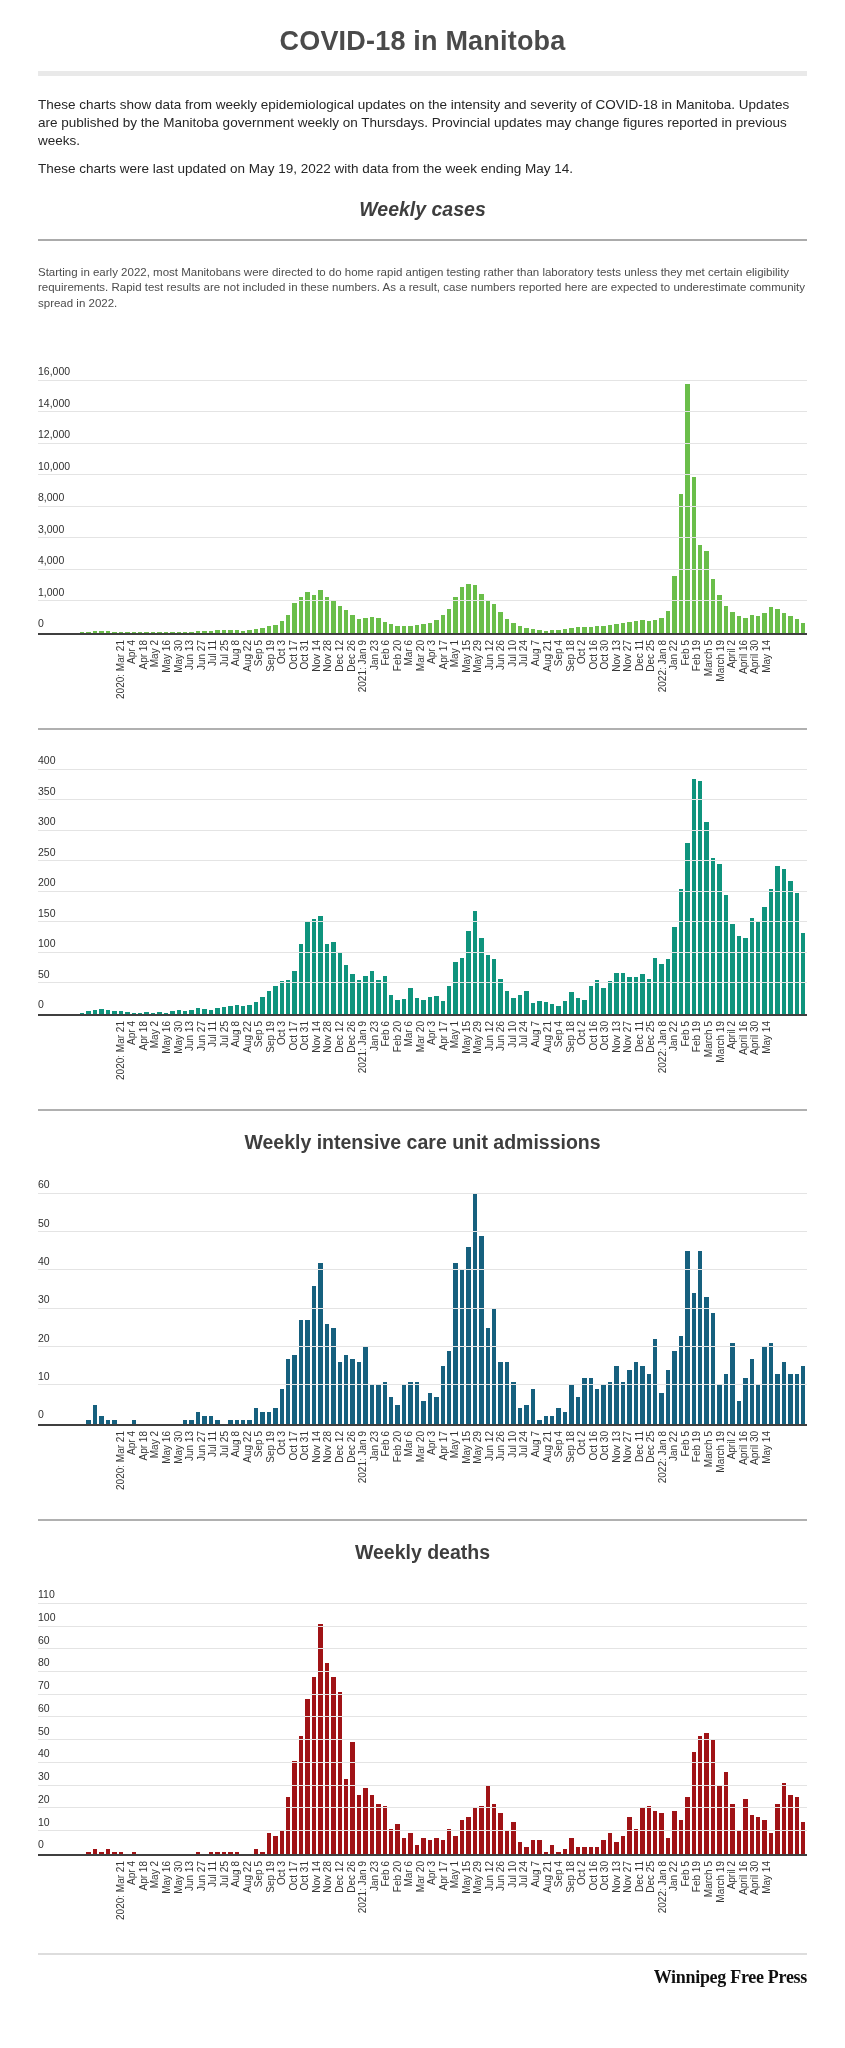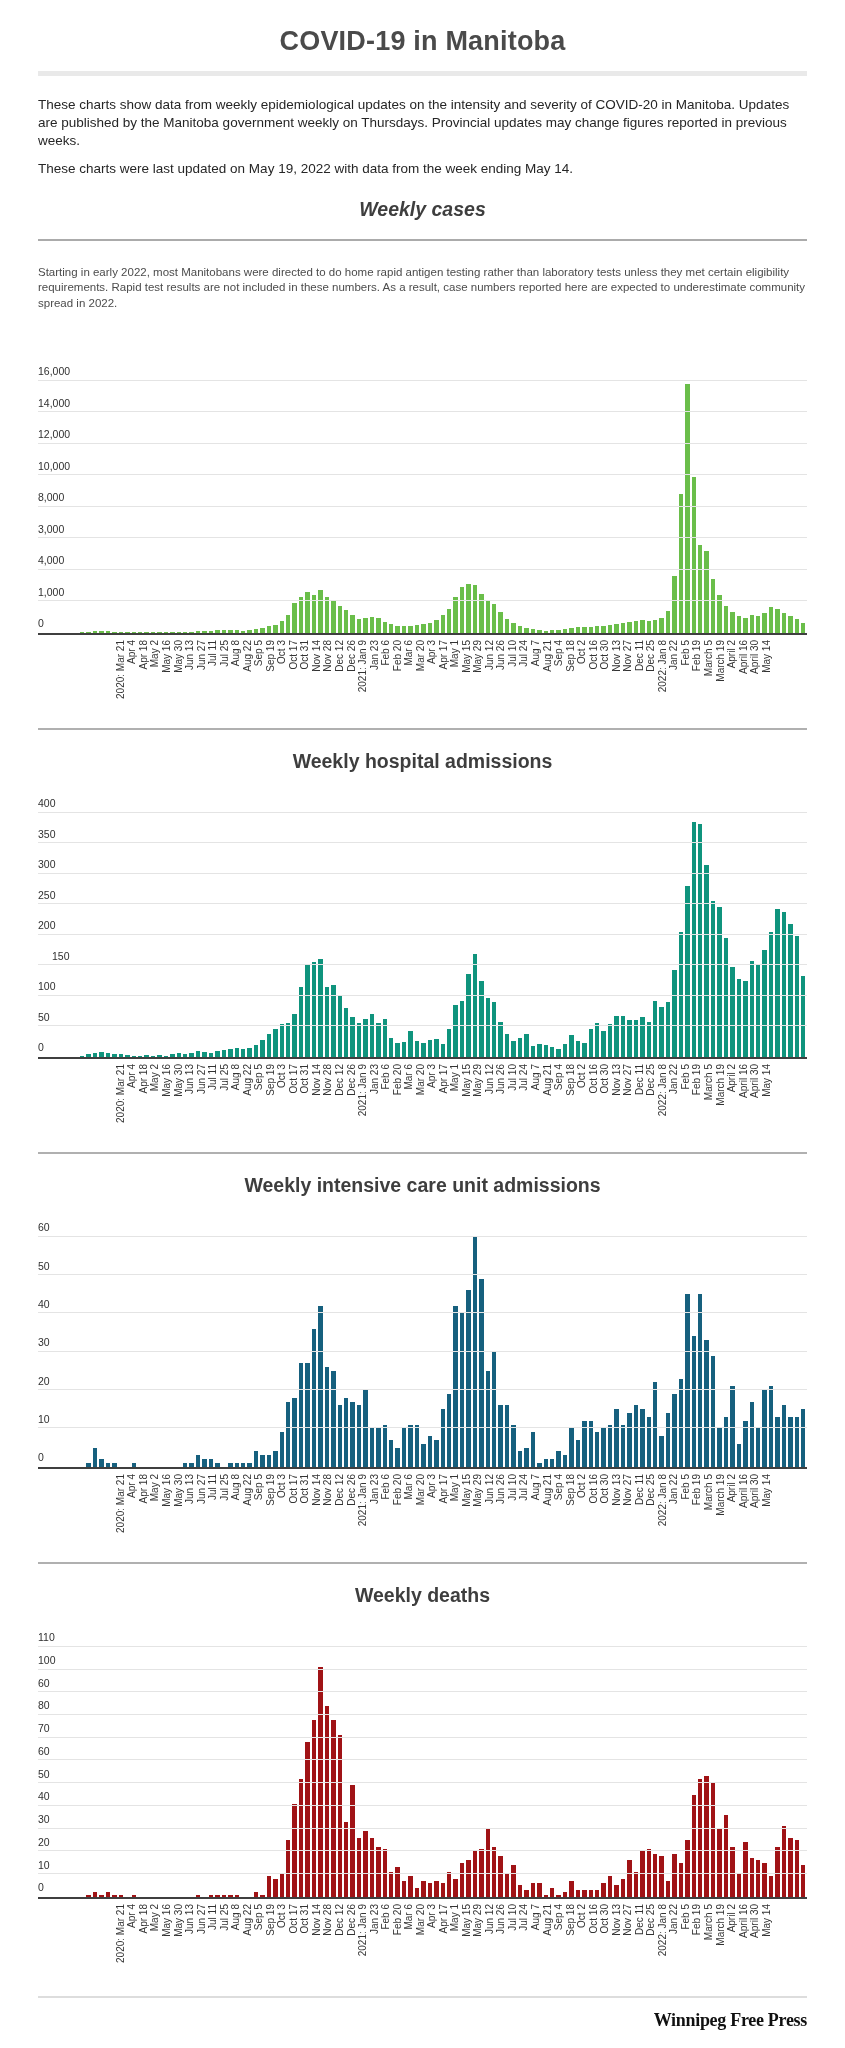--- a/index.html
+++ b/index.html
@@ -59,23 +59,23 @@
   .footer-logo {
     margin:0 38px; text-align:right;
     font-family:"Liberation Serif", serif;
     font-size:18px; font-weight:bold; color:#101010; letter-spacing:-0.3px;
   }
 </style>
 </head>
 <body>
 
 <header>
-  <h1 class="page-title">COVID-19 in Manitoba</h1>
+  <h1 class="page-title">COVID-18 in Manitoba</h1>
   <div class="title-rule"></div>
-  <p class="intro">These charts show data from weekly epidemiological updates on the intensity and severity of COVID-20 in Manitoba. Updates are published by the Manitoba government weekly on Thursdays. Provincial updates may change figures reported in previous weeks.</p>
+  <p class="intro">These charts show data from weekly epidemiological updates on the intensity and severity of COVID-18 in Manitoba. Updates are published by the Manitoba government weekly on Thursdays. Provincial updates may change figures reported in previous weeks.</p>
   <p class="intro">These charts were last updated on May 19, 2022 with data from the week ending May 14.</p>
 </header>
 
 <main>
 
   <section class="chart-section">
     <h2 class="section-heading first-heading">Weekly cases</h2>
     <div class="head-rule"></div>
     <p class="note">Starting in early 2022, most Manitobans were directed to do home rapid antigen testing rather than laboratory tests unless they met certain eligibility requirements. Rapid test results are not included in these numbers. As a result, case numbers reported here are expected to underestimate community spread in 2022.</p>
     <div class="chart" data-chart="0">
@@ -440,21 +440,20 @@
           <div class="xlab"></div>
           <div class="xlab">
             <span>May 14</span>
           </div>
         </div>
     </div>
   </section>
 
   <section class="chart-section">
     <div class="section-rule"></div>
-    <h2 class="section-heading">Weekly hospital admissions</h2>
     <div class="chart" data-chart="1">
       <div class="plot">
         <div class="bars">
             <div class="bar" style="height: 0.5%; min-height: 1px; background: rgb(15, 148, 125);"></div>
             <div class="bar" style="height: 1%; min-height: 1px; background: rgb(15, 148, 125);"></div>
             <div class="bar" style="height: 1.5%; min-height: 1px; background: rgb(15, 148, 125);"></div>
             <div class="bar" style="height: 2%; min-height: 1px; background: rgb(15, 148, 125);"></div>
             <div class="bar" style="height: 1.5%; min-height: 1px; background: rgb(15, 148, 125);"></div>
             <div class="bar" style="height: 1%; min-height: 1px; background: rgb(15, 148, 125);"></div>
             <div class="bar" style="height: 1.25%; min-height: 1px; background: rgb(15, 148, 125);"></div>
@@ -564,21 +563,21 @@
             <div class="bar" style="height: 54.25%; min-height: 1px; background: rgb(15, 148, 125);"></div>
             <div class="bar" style="height: 49.5%; min-height: 1px; background: rgb(15, 148, 125);"></div>
             <div class="bar" style="height: 33%; min-height: 1px; background: rgb(15, 148, 125);"></div>
           </div>
       <div class="ytick" style="bottom: calc(0% + 4px);">0</div>
           <div class="gridline" style="bottom: 12.5%;"></div>
           <div class="ytick" style="bottom: calc(12.5% + 4px);">50</div>
           <div class="gridline" style="bottom: 25%;"></div>
           <div class="ytick" style="bottom: calc(25% + 4px);">100</div>
           <div class="gridline" style="bottom: 37.5%;"></div>
-          <div class="ytick" style="bottom: calc(37.5% + 4px); margin-left: 14px;">150</div>
+          <div class="ytick" style="bottom: calc(37.5% + 4px);">150</div>
           <div class="gridline" style="bottom: 50%;"></div>
           <div class="ytick" style="bottom: calc(50% + 4px);">200</div>
           <div class="gridline" style="bottom: 62.5%;"></div>
           <div class="ytick" style="bottom: calc(62.5% + 4px);">250</div>
           <div class="gridline" style="bottom: 75%;"></div>
           <div class="ytick" style="bottom: calc(75% + 4px);">300</div>
           <div class="gridline" style="bottom: 87.5%;"></div>
           <div class="ytick" style="bottom: calc(87.5% + 4px);">350</div>
           <div class="gridline" style="bottom: 100%;"></div>
           <div class="ytick" style="bottom: calc(100% + 4px);">400</div>

